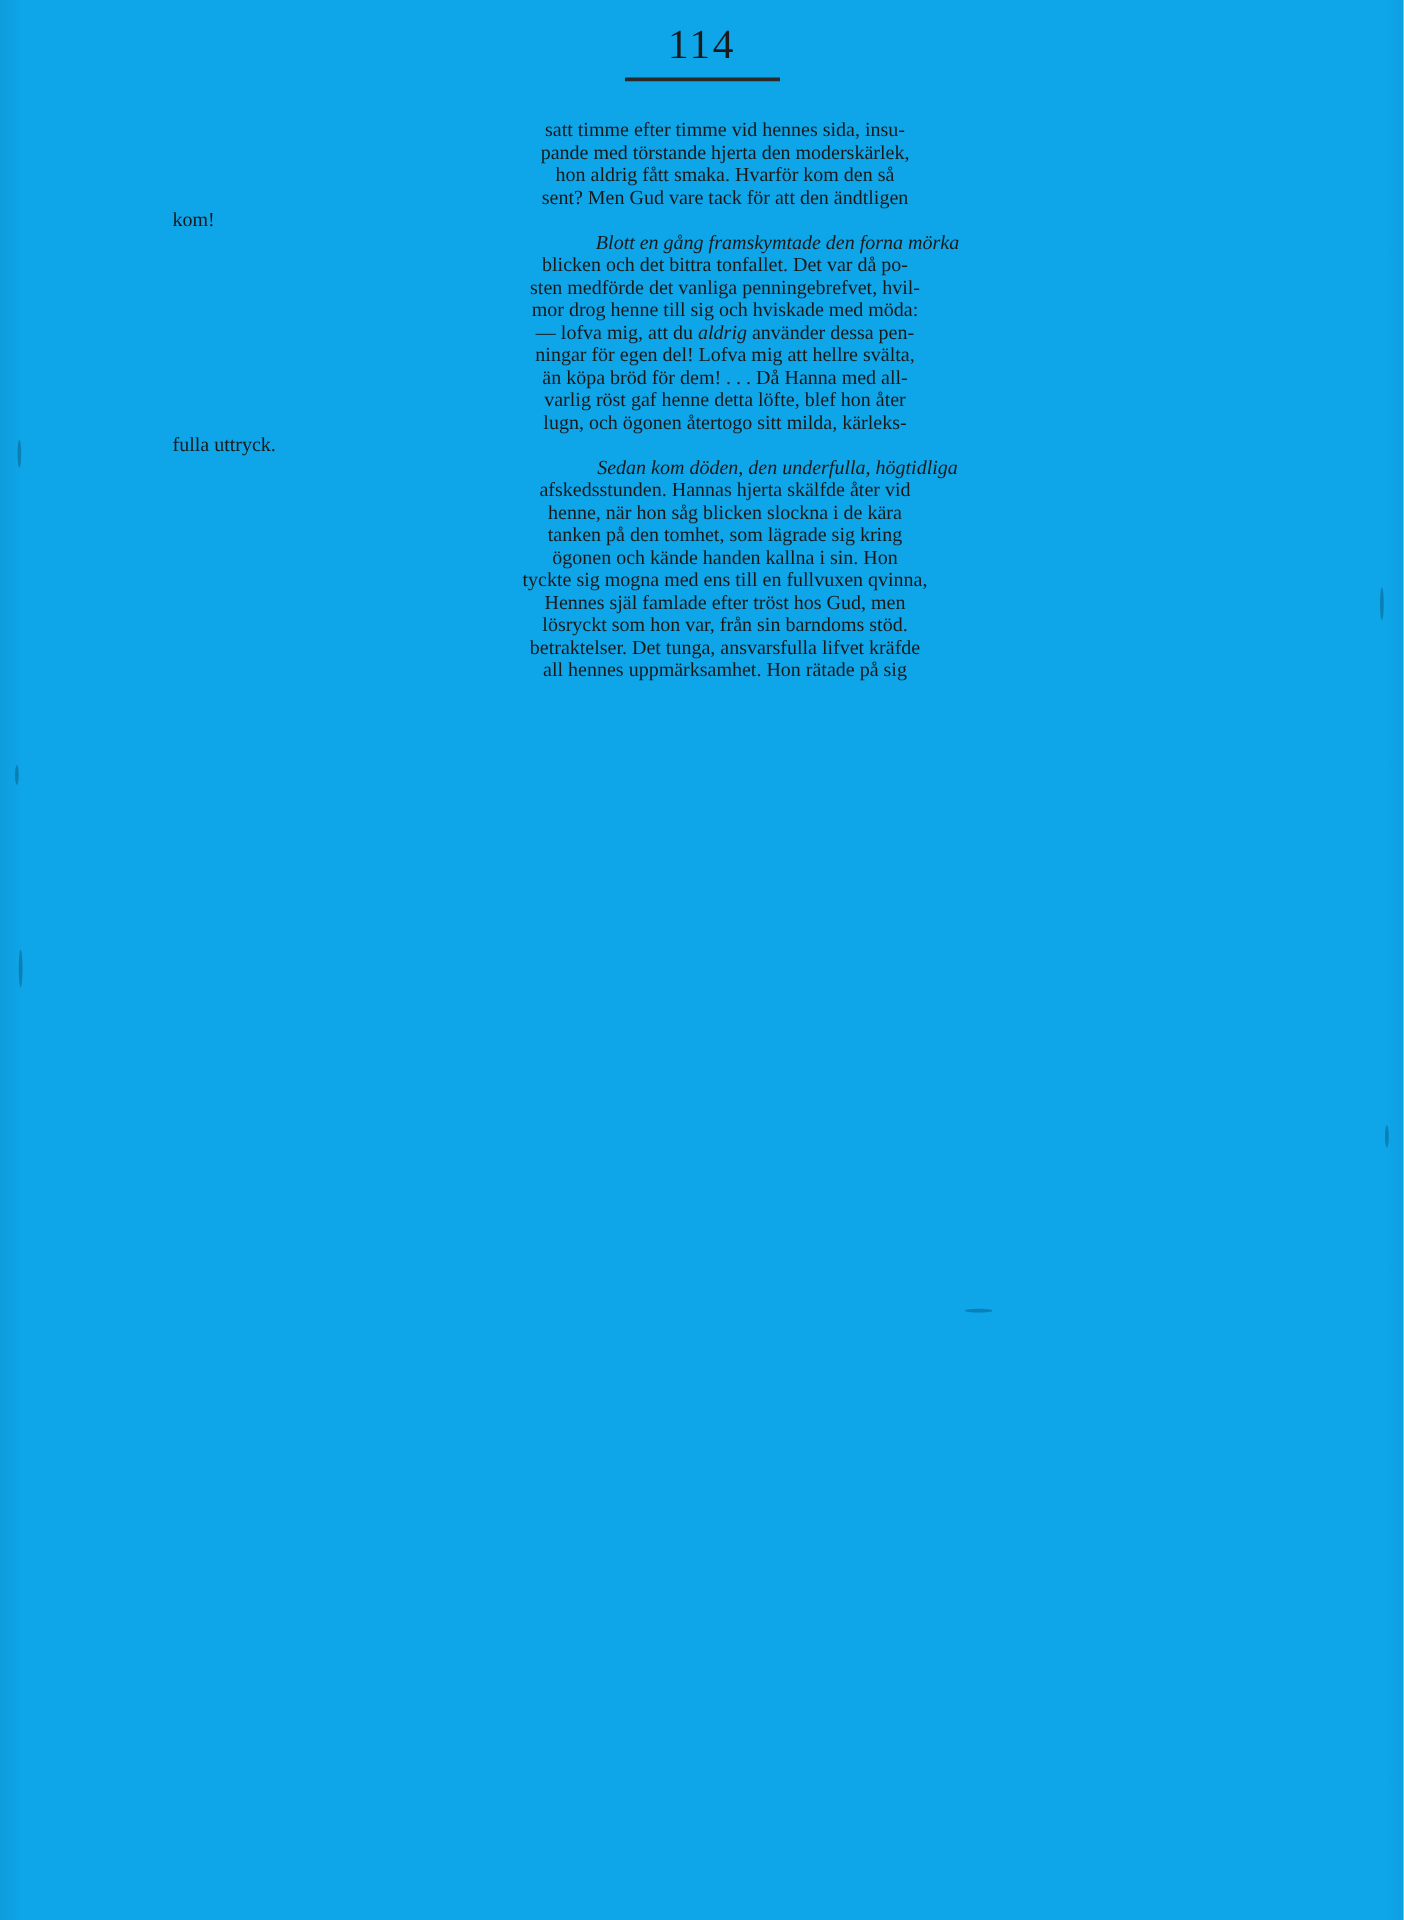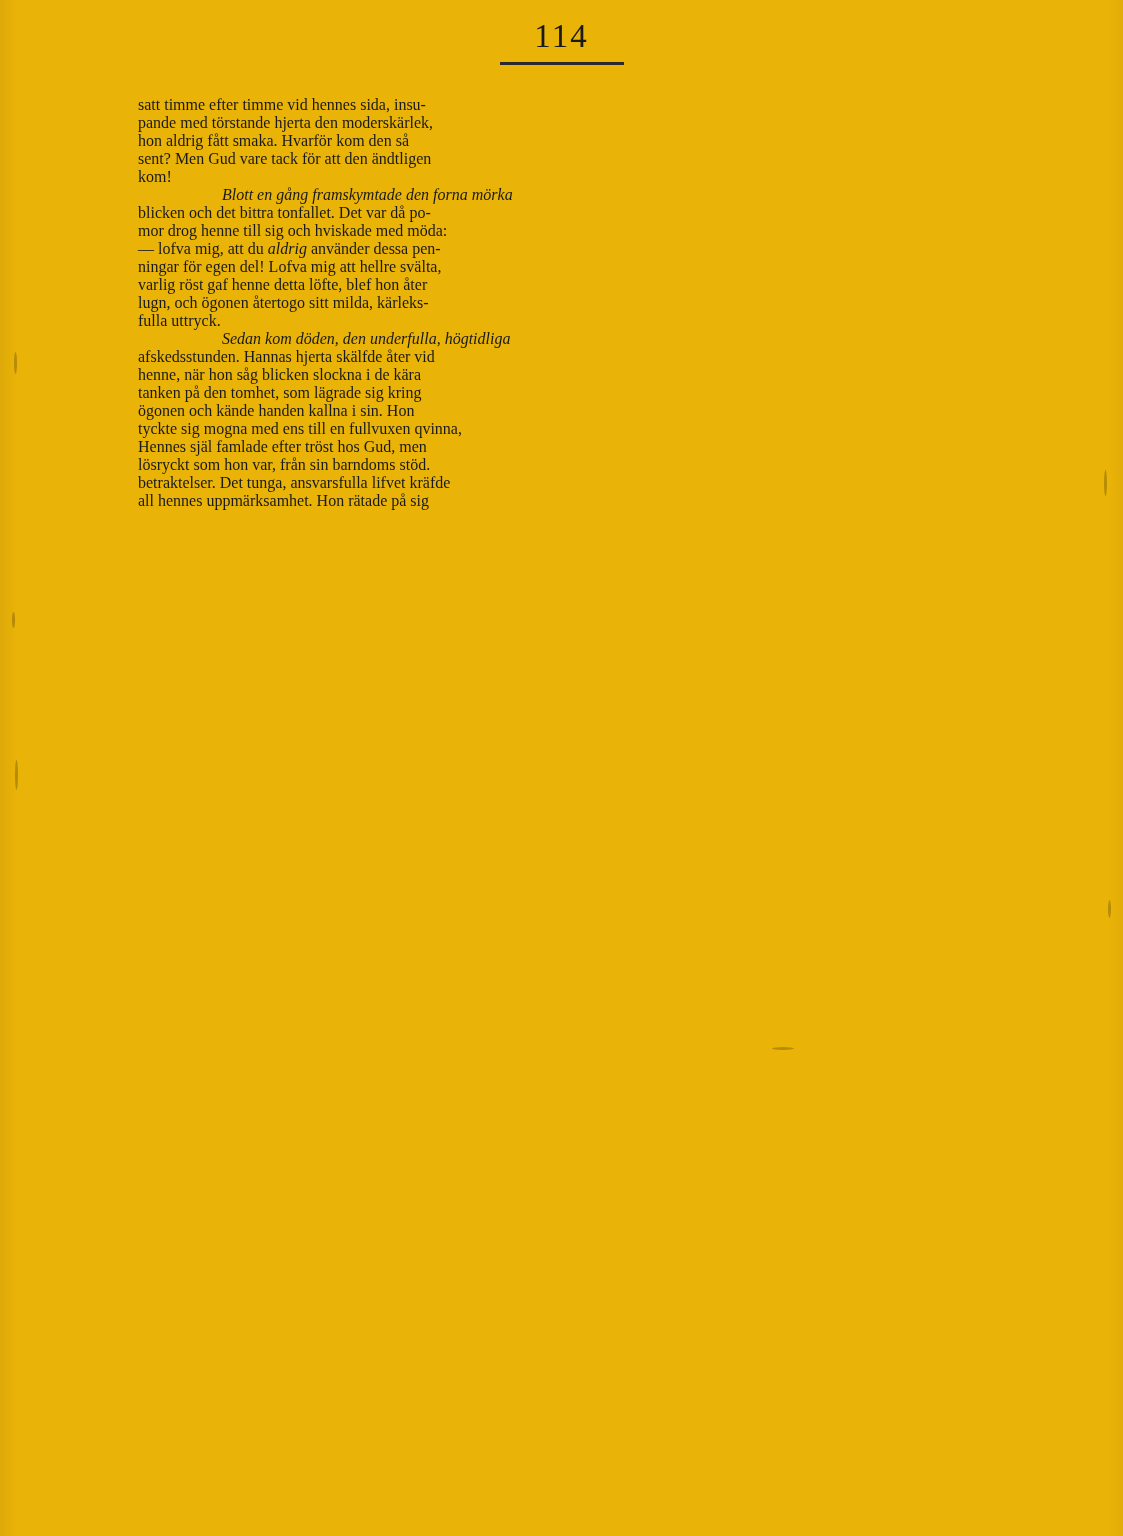--- a/index.html
+++ b/index.html
@@ -4,21 +4,21 @@
 <style>
   html, body {
     margin: 0;
     padding: 0;
     background: #ffffff;
   }
   .page {
     position: relative;
     width: 1123px;
     height: 1536px;
-    background: #eab308;
+    background: #0ea5e9;
     overflow: hidden;
     font-family: "Liberation Serif", serif;
     color: #1a1a1a;
   }
 
   
   .edge-left {
     position: absolute;
     left: 0; top: 0;
     width: 18px; height: 100%;
@@ -68,21 +68,21 @@
   em {
     margin-top: 16px;
   }
 
   .line {
     display: block;
     white-space: nowrap;
   }
   .line.j {
     display: flex;
-    justify-content: flex-start;
+    justify-content: center;
   }
   .line.j > span { display: inline-block; }
   .line.ind {
     padding-left: 84px;
     font-style: italic;
   }
 </style>
 </head>
 <body>
 
@@ -122,27 +122,33 @@
     </div>
 
     <div>
       <span class="line j ind">
         <span>Blott en gång framskymtade den forna mörka</span>
       </span>
       <span class="line j">
         <span>blicken och det bittra tonfallet.  Det var då po-</span>
       </span>
       <span class="line j">
+        <span>sten medförde det vanliga penningebrefvet, hvil-</span>
+      </span>
+      <span class="line j">
         <span>mor drog henne till sig och hviskade med möda:</span>
       </span>
       <span class="line j">
         <span>— lofva mig, att du <em>aldrig</em> använder dessa pen-</span>
       </span>
       <span class="line j">
         <span>ningar för egen del! Lofva mig att hellre svälta,</span>
+      </span>
+      <span class="line j">
+        <span>än köpa bröd för dem! . . . Då Hanna med all-</span>
       </span>
       <span class="line j">
         <span>varlig röst gaf henne detta löfte, blef hon åter</span>
       </span>
       <span class="line j">
         <span>lugn, och ögonen återtogo sitt milda, kärleks-</span>
       </span>
       <span class="line">
         <span>fulla uttryck.</span>
       </span>

